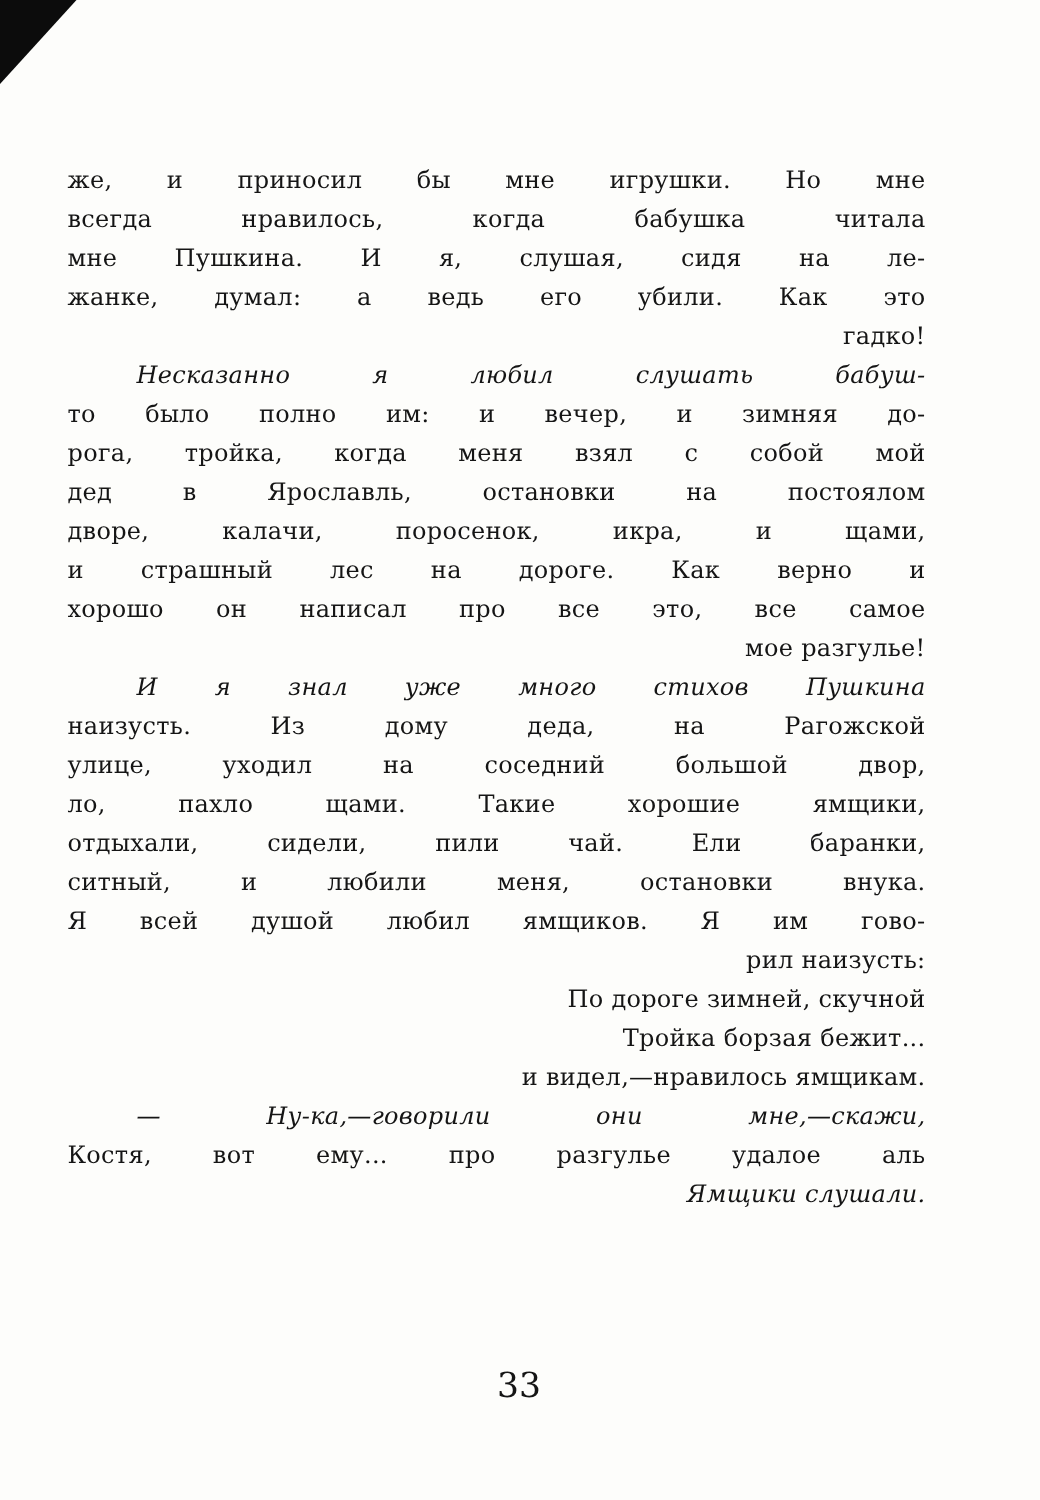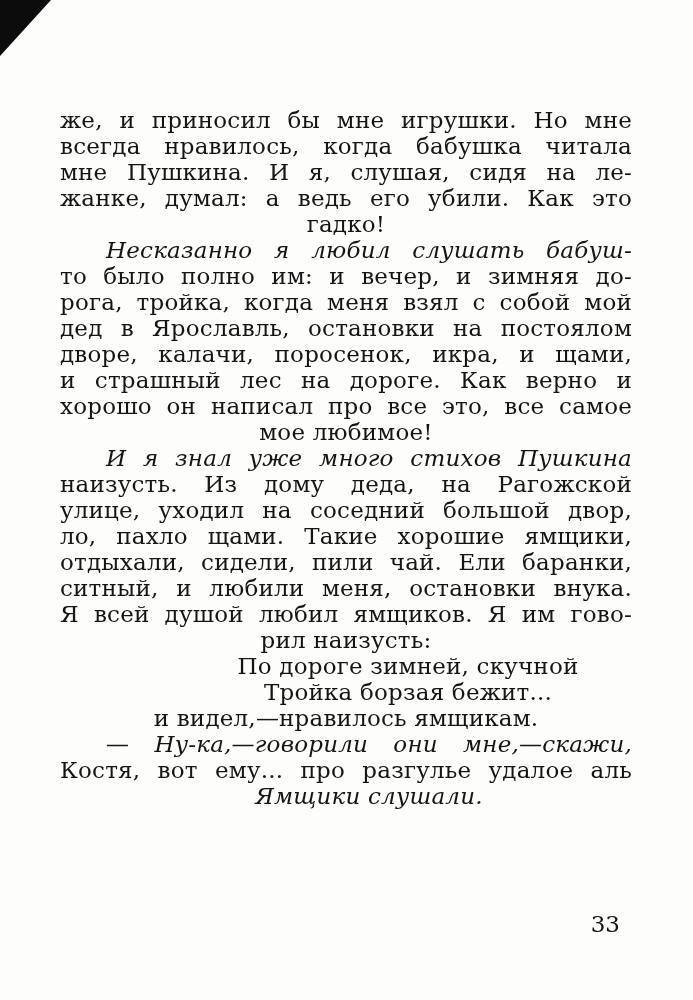--- a/index.html
+++ b/index.html
@@ -21,51 +21,51 @@
     position: absolute;
     top: 0;
     left: 0;
     width: 0;
     height: 0;
     border-top: 56px solid #0c0c0c;
     border-right: 51px solid transparent;
   }
   .text-block {
     position: absolute;
-    left: 60px;
+    left: 45px;
     top: 107px;
     width: 572px;
-    font-size: 23px;
+    font-size: 16px;
     line-height: 26px;
     letter-spacing: 0.2px;
   }
   .line {
     white-space: normal;
-    text-align: center;
+    text-align: right;
   }
   
   .line.j {
     text-align: justify;
     text-align-last: justify;
   }
   
   .line.ind {
     text-indent: 46px;
     font-style: italic;
   }
   
   .line.verse {
     padding-left: 124px;
   }
   .page-number {
     position: absolute;
-    left: 48px;
+    left: 60px;
     top: 911px;
     width: 572px;
-    text-align: right;
+    text-align: center;
     font-size: 23px;
     line-height: 26px;
     color: #151515;
   }
 </style>
 </head>
 <body>
 
 <div class="page">
 
@@ -77,21 +77,21 @@
     <div class="line j">мне Пушкина. И я, слушая, сидя на ле-</div>
     <div class="line j">жанке, думал: а ведь его убили. Как это</div>
     <div class="line">гадко!</div>
     <div class="line j ind">Несказанно я любил слушать бабуш-</div>
     <div class="line j">то было полно им: и вечер, и зимняя до-</div>
     <div class="line j">рога, тройка, когда меня взял с собой мой</div>
     <div class="line j">дед в Ярославль, остановки на постоялом</div>
     <div class="line j">дворе, калачи, поросенок, икра, и щами,</div>
     <div class="line j">и страшный лес на дороге. Как верно и</div>
     <div class="line j">хорошо он написал про все это, все самое</div>
-    <div class="line">мое любимое!</div>
+    <div class="line">мое разгулье!</div>
     <div class="line j ind">И я знал уже много стихов Пушкина</div>
     <div class="line j">наизусть. Из дому деда, на Рагожской</div>
     <div class="line j">улице, уходил на соседний большой двор,</div>
     <div class="line j">ло, пахло щами. Такие хорошие ямщики,</div>
     <div class="line j">отдыхали, сидели, пили чай. Ели баранки,</div>
     <div class="line j">ситный, и любили меня, остановки внука.</div>
     <div class="line j">Я всей душой любил ямщиков. Я им гово-</div>
     <div class="line">рил наизусть:</div>
     <div class="line verse">По дороге зимней, скучной</div>
     <div class="line verse">Тройка борзая бежит...</div>

